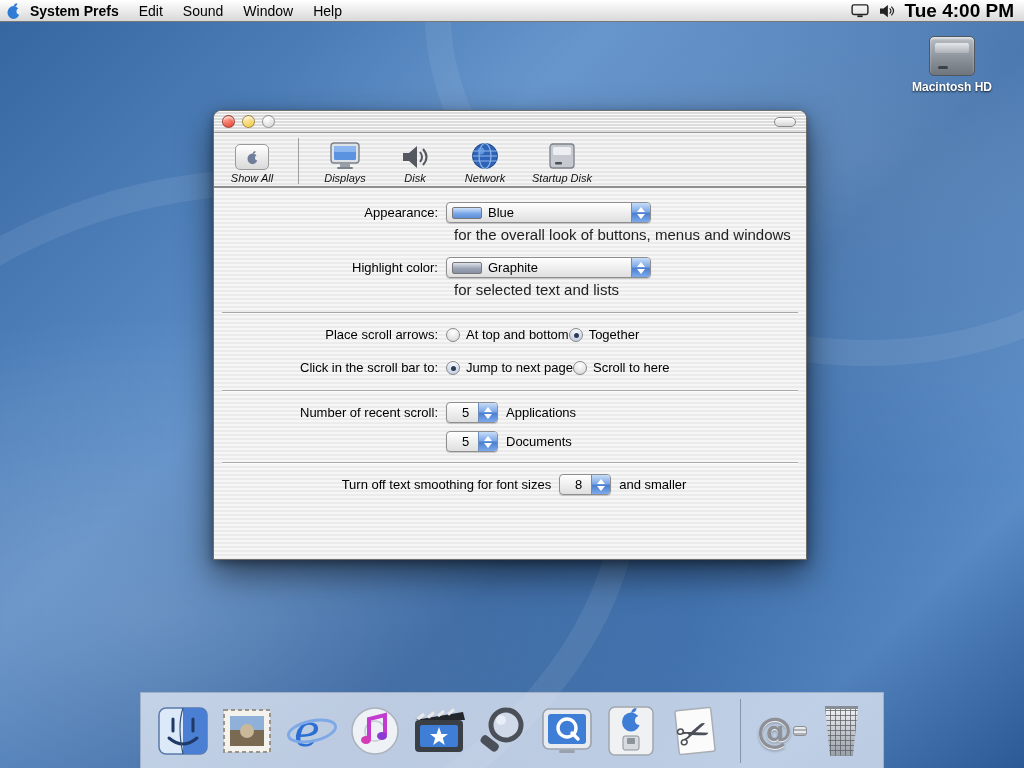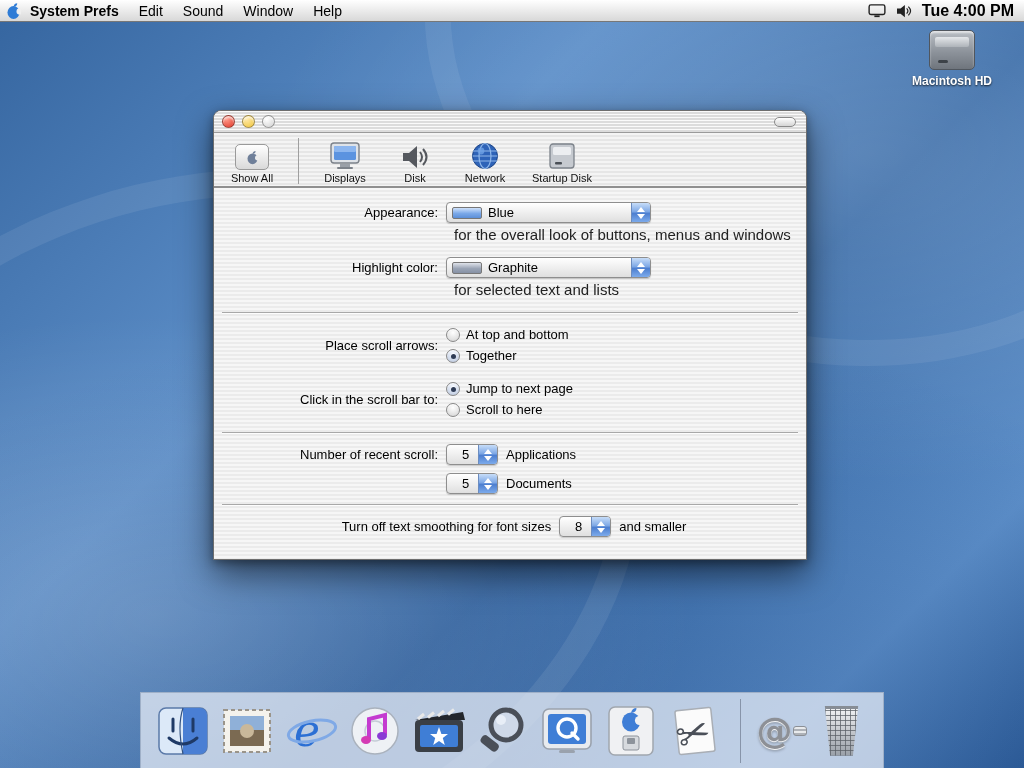--- a/index.html
+++ b/index.html
@@ -22,24 +22,24 @@
     position:absolute; top:0; left:0; width:1024px; height:22px;
     background: linear-gradient(#ffffff, #d8d8d8);
     border-bottom: 1px solid #777;
     display:flex; align-items:center; font-size:14px; color:#000; z-index:50;
   }
   .menubar .apple { width:26px; display:flex; justify-content:center; align-items:center; }
   .menu-item { padding:8px 10px; height:32px; display:flex; align-items:center; }
   .menu-item.app { font-weight:bold; padding-left:4px; }
   .menubar .spacer { flex:1; }
   .menubar .status { display:flex; align-items:center; gap:10px; padding-right:10px; }
-  .menubar .clock { font-size:16px; font-weight:bold; }
-
-  
-  .hd-icon { position:absolute; left:912px; top:30px; width:80px; text-align:right; }
+  .menubar .clock { font-size:19px; font-weight:bold; }
+
+  
+  .hd-icon { position:absolute; left:912px; top:36px; width:80px; text-align:right; }
   .hd-body {
     width:46px; height:40px; margin:0 auto; border-radius:5px;
     background: linear-gradient(#b9bec4, #8d939b 55%, #6f757d);
     border:1px solid #50565e; position:relative;
     box-shadow: inset 0 2px 2px rgba(255,255,255,.6);
   }
   .hd-body::before { content:""; position:absolute; left:5px; top:6px; right:5px; height:10px;
     background: linear-gradient(#e4e7ea, #aeb3b9); border-radius:2px; }
   .hd-body::after { content:""; position:absolute; left:8px; bottom:6px; width:10px; height:3px;
     background:#3d4248; border-radius:2px; }
@@ -68,21 +68,21 @@
   .ts-toggle { position:absolute; right:10px; top:6px; width:22px; height:10px;
     border:1px solid #8a8a8a; border-radius:6px;
     background: linear-gradient(#fff,#d5d5d5); }
 
   .toolbar {
     height:55px; padding:4px 10px 2px 10px;
     background: repeating-linear-gradient(to bottom, #f4f4f4 0 2px, #e6e6e6 2px 4px);
     border-bottom:2px solid #8f8f8f;
     display:flex; align-items:flex-end; gap:14px;
   }
-  .tb-item { display:flex; flex-direction:column; align-items:center; width:56px; cursor:default; }
+  .tb-item { display:flex; flex-direction:column; align-items:center; width:56px; cursor:default;font-style:italic; }
   .tb-item .tb-ic { height:32px; display:flex; align-items:flex-end; justify-content:center; }
   .tb-item .tb-label { font-size:11px; color:#111; margin-top:2px; white-space:nowrap; }
   .tb-sep { width:1px; height:46px; background:#9f9f9f; margin:0 4px; align-self:flex-end; }
   .showall-btn { width:34px; height:26px; border:1px solid #9a9a9a; border-radius:5px;
     background:linear-gradient(#ffffff,#d9d9d9); display:flex; align-items:center; justify-content:center; }
 
   .content {
     height:371px;
     background: repeating-linear-gradient(to bottom, #f6f6f6 0 2px, #ebebeb 2px 4px);
     padding-top:14px; font-size:13px; color:#000;
@@ -119,21 +119,21 @@
 
   
   .radio-row { display:flex; align-items:center; gap:6px; margin:3px 0; }
   .radio { width:14px; height:14px; border-radius:50%; border:1px solid #888;
     background: radial-gradient(circle at 50% 30%, #ffffff, #d2d2d2); position:relative;
     box-shadow: inset 0 1px 1px #fff; }
   .radio.on { background: radial-gradient(circle at 50% 28%, #f4f8ff, #b9c6dd); }
   .radio.on::after { content:""; position:absolute; left:4px; top:4px; width:5px; height:5px;
     border-radius:50%; background:#2e3b55; box-shadow: 0 -1px 1px rgba(255,255,255,.6); }
 
-  .radio-group { display:flex; flex-direction:column; }
+  .radio-group { display:flex; flex-direction:row; }
   .group-block { margin-bottom:12px; }
   .center-row { display:flex; align-items:center; justify-content:center; gap:8px; margin-top:10px;padding-left:8px; }
 
   
   .dock {
     position:absolute; left:140px; bottom:0; width:744px; height:76px;
     background: rgba(235,240,248,0.72);
     border:1px solid #9fb0c8; border-bottom:none;
     display:flex; align-items:center; justify-content:center; gap:6px; z-index:40;
   }

